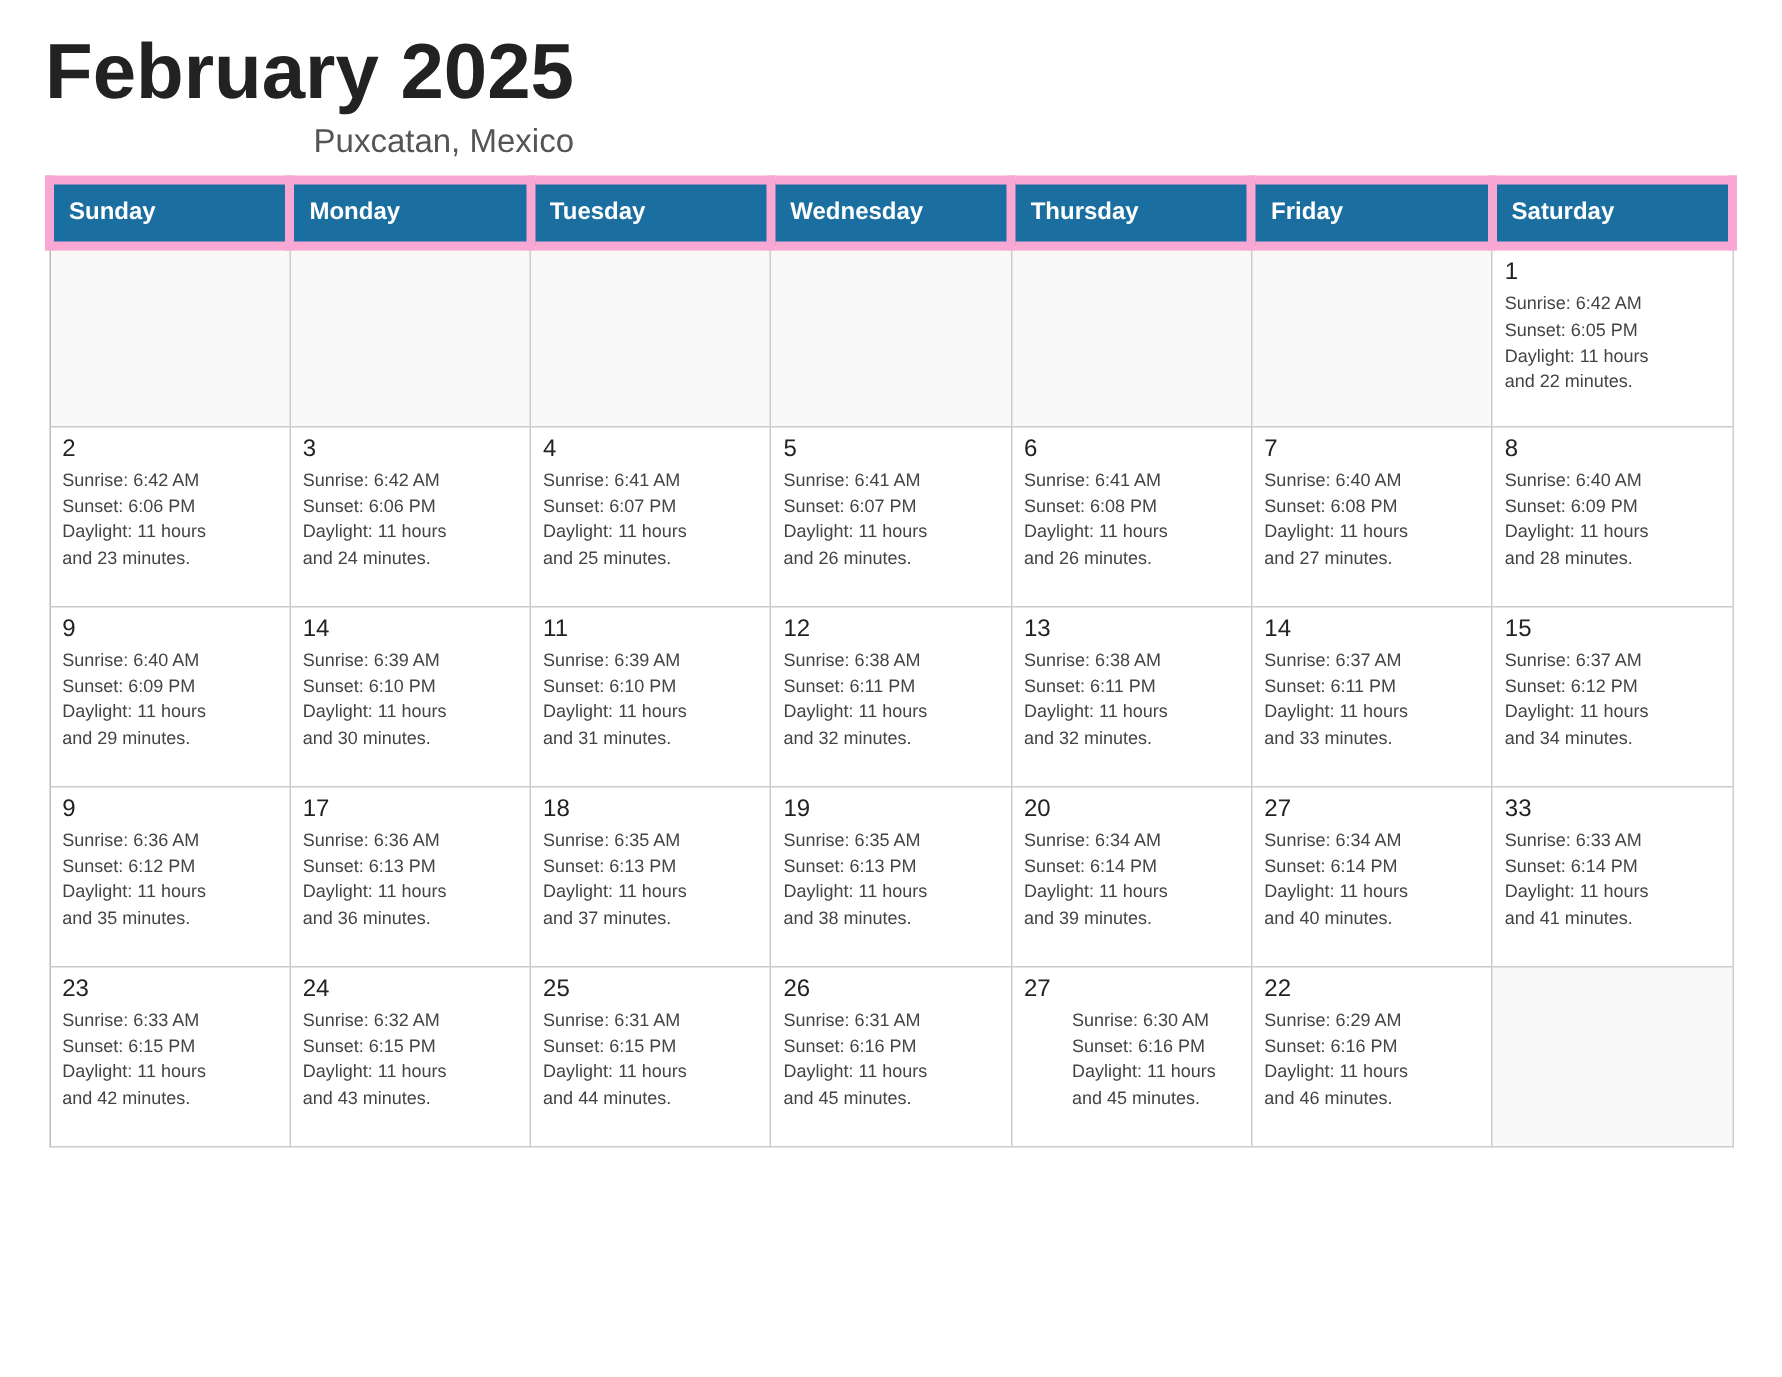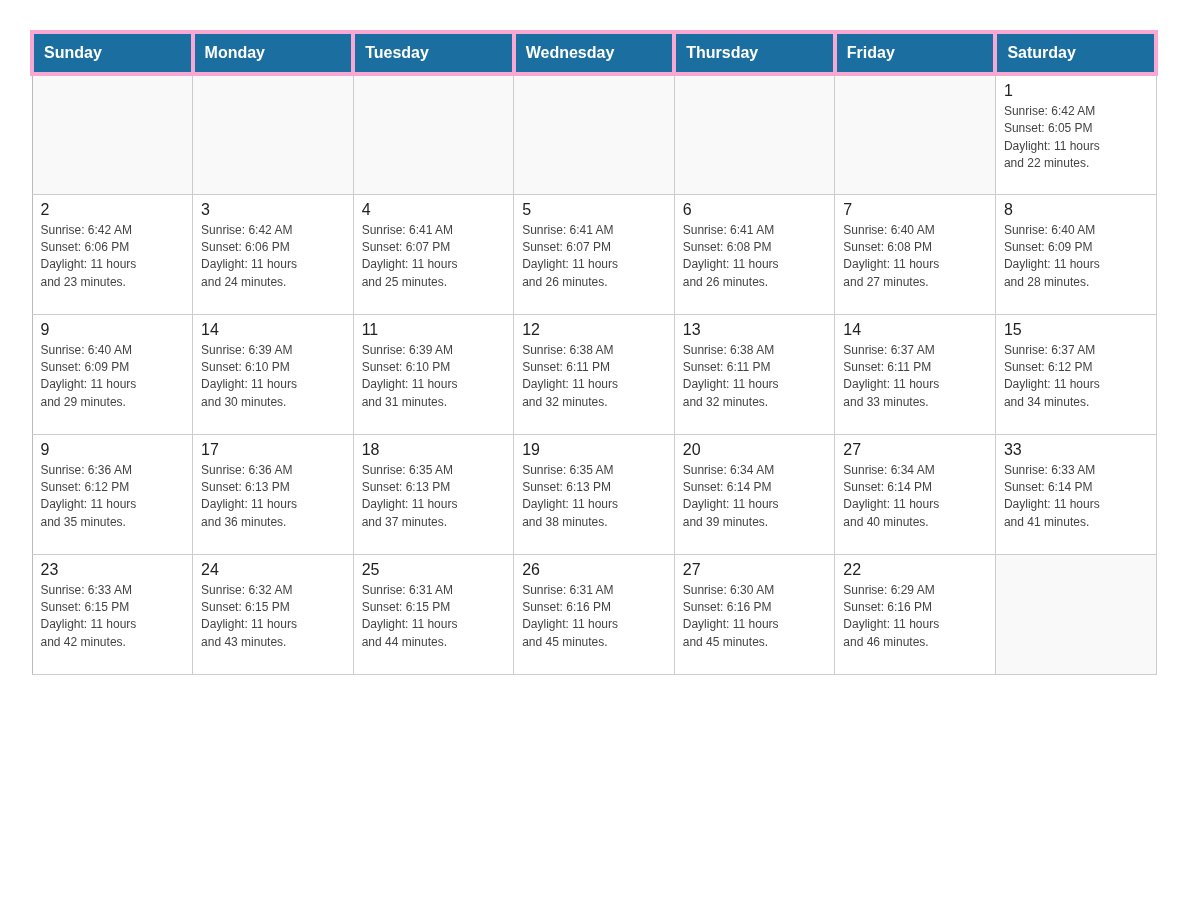--- a/index.html
+++ b/index.html
@@ -66,21 +66,21 @@
       border-collapse: collapse;
       margin-top: 10px;
     }
     thead tr th {
       background-color: #1a6fa0;
       color: #fff;
       font-size: 16px;
       font-weight: bold;
       padding: 10px 10px;
       text-align: left;
-      border: 4px solid #f9a8d4;
+      border: 6px solid #f9a8d4;
     }
     tbody tr td {
       vertical-align: top;
       border: 1px solid #ccc;
       padding: 6px 8px;
       width: 14.28%;
       min-height: 110px;
       height: 120px;
       font-size: 12.5px;
       color: #333;
@@ -104,20 +104,24 @@
       border-top: 2px solid #1a6fa0;
     }
     tbody tr td:first-child {
       border-left: 1px solid #bbb;
     }
   </style>
 </head>
 <body>
 
 <div class="header">
+  <div class="title-block">
+    <div class="calendar-title">February 2025</div>
+    <div class="calendar-subtitle">Puxcatan, Mexico</div>
+  </div>
 </div>
 
 <table>
   <thead>
     <tr>
     <th>Sunday</th>
         <th>Monday</th>
         <th>Tuesday</th>
         <th>Wednesday</th>
         <th>Thursday</th>
@@ -318,21 +322,21 @@
         </td>
         <td>
           <span class="day-number">26</span>
           <div class="day-info" style="white-space: pre-line;">Sunrise: 6:31 AM
 Sunset: 6:16 PM
 Daylight: 11 hours
 and 45 minutes.</div>
         </td>
         <td>
           <span class="day-number">27</span>
-          <div class="day-info" style="white-space: pre-line;">Sunrise: 6:30 AM
+          <div class="day-info" style="white-space: pre-line; margin-left: 32px;">Sunrise: 6:30 AM
 Sunset: 6:16 PM
 Daylight: 11 hours
 and 45 minutes.</div>
         </td>
         <td>
           <span class="day-number">22</span>
           <div class="day-info" style="white-space: pre-line;">Sunrise: 6:29 AM
 Sunset: 6:16 PM
 Daylight: 11 hours
 and 46 minutes.</div>

